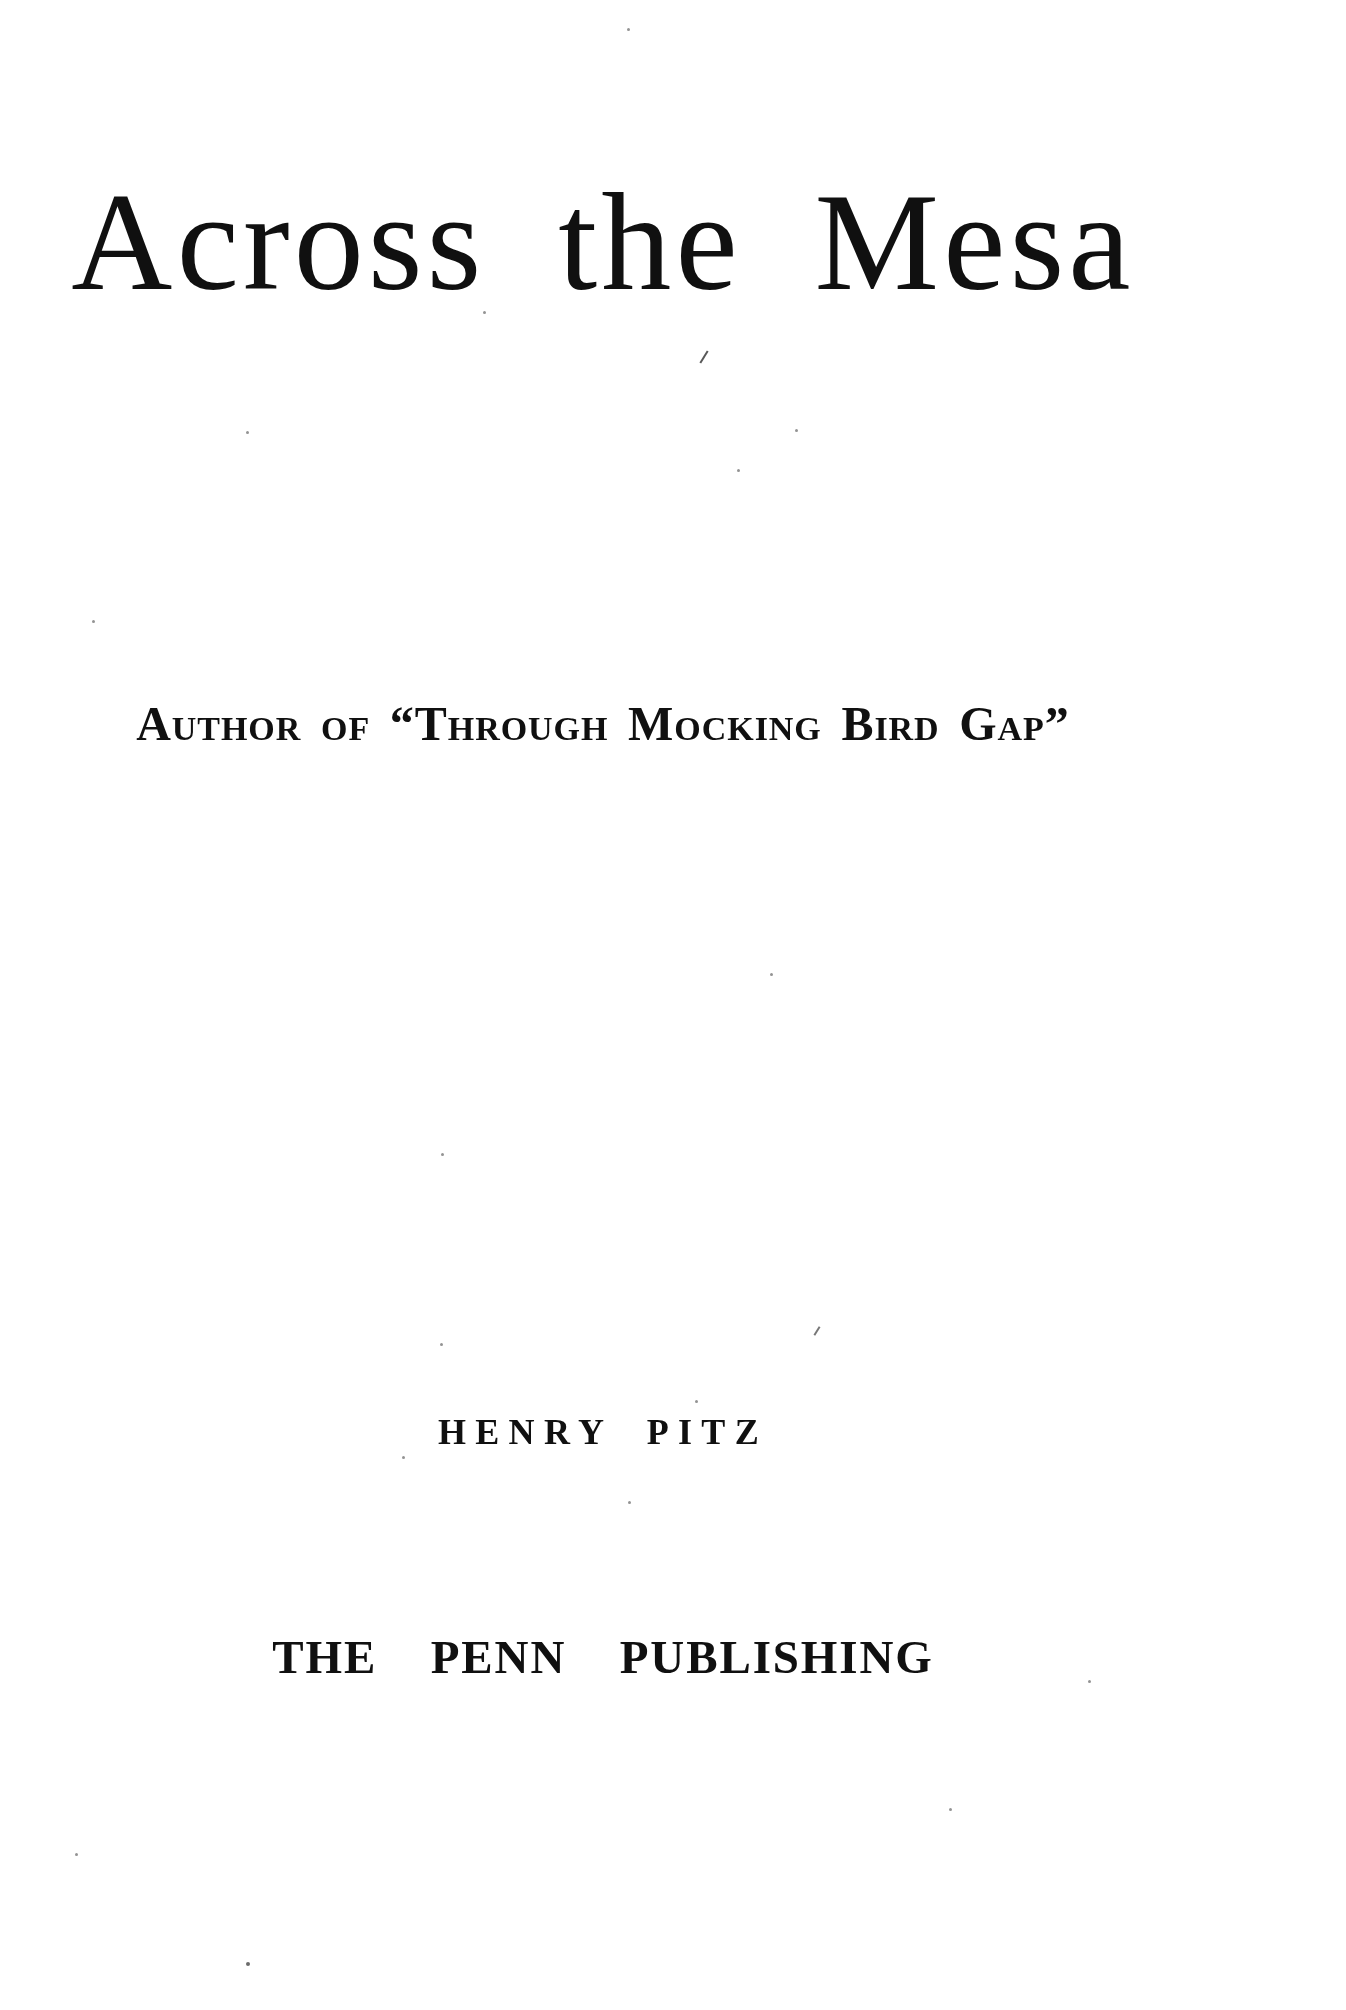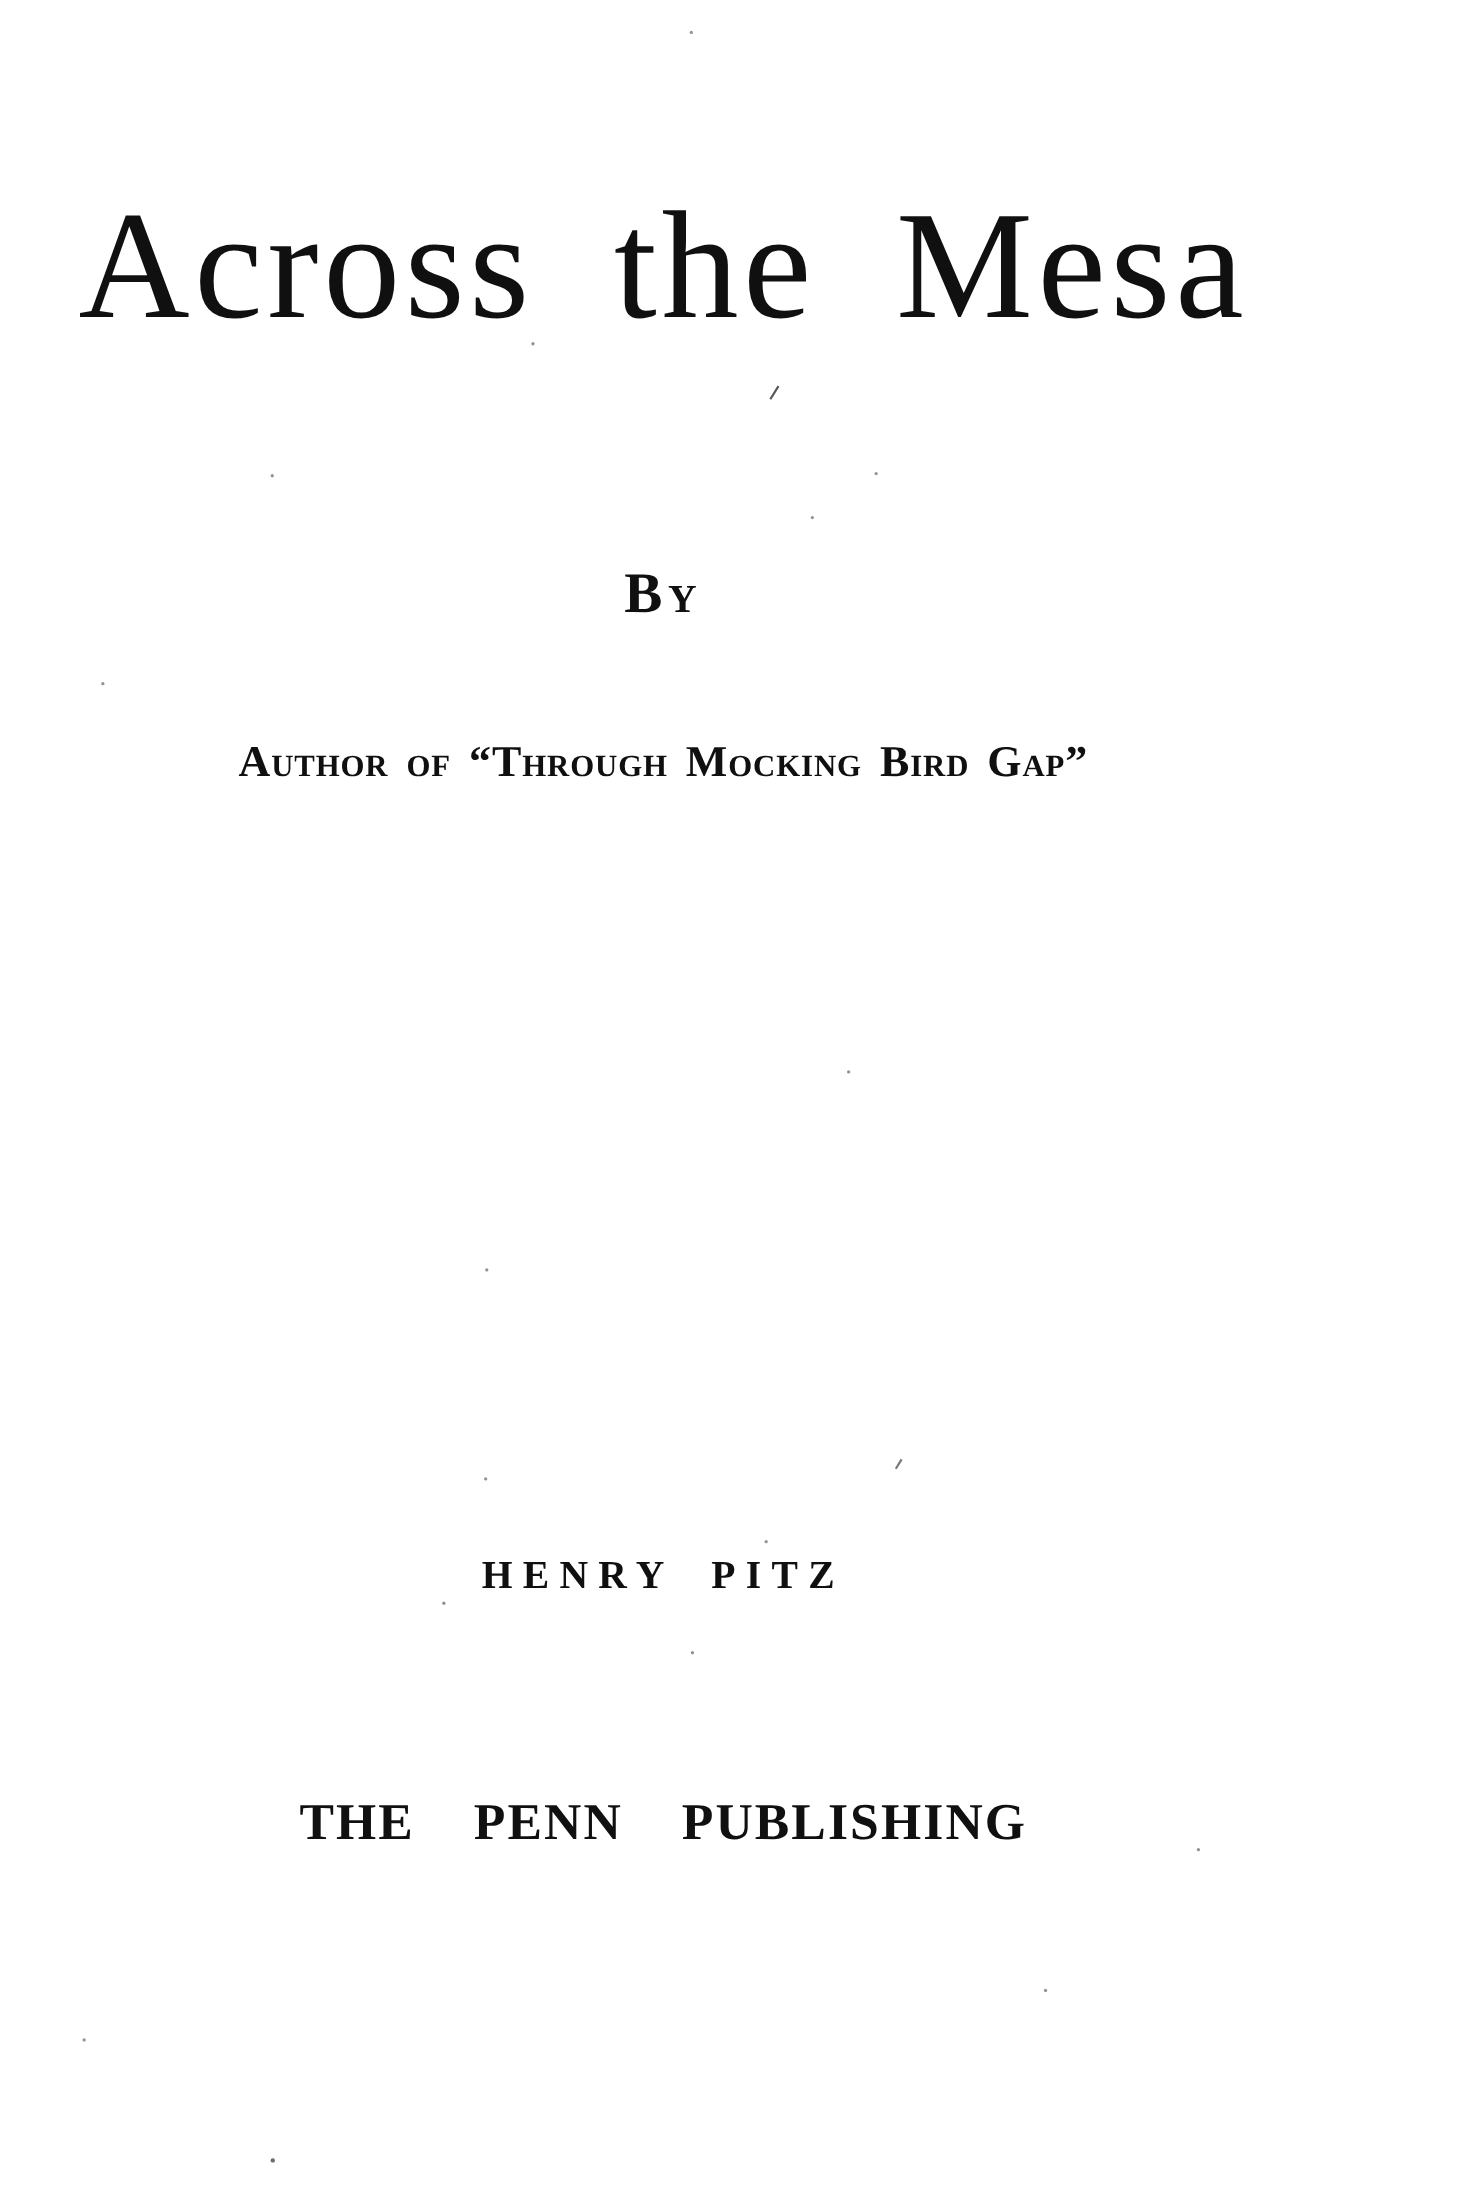--- a/index.html
+++ b/index.html
@@ -42,22 +42,22 @@
   }
   .author {
     top: 596px;
     font-size: 56px;
     font-weight: 700;
     line-height: 1;
     letter-spacing: 0.09em;
     word-spacing: 0.55em;
   }
   .credit {
-    top: 672px;
-    font-size: 40px;
+    top: 700px;
+    font-size: 48px;
     font-weight: 700;
     line-height: 1;
     font-variant: small-caps;
     letter-spacing: 0.02em;
     word-spacing: 0.14em;
   }
   .fp-label {
     top: 1328px;
     font-size: 38px;
     font-weight: 700;
@@ -103,21 +103,20 @@
   }
   .scratch.small { height: 10px; opacity: 0.65; }
 </style>
 </head>
 <body>
 
 <div class="page">
 
   <h1 class="centered title">Across the Mesa</h1>
 
-  <div class="centered byline">By</div>
 
 
   <div class="centered credit">Author of “Through Mocking Bird Gap”</div>
 
 
   <div class="centered fp-artist">HENRY PITZ</div>
 
   <div class="centered publisher">
     <div class="line1">THE PENN PUBLISHING</div>
   </div>

